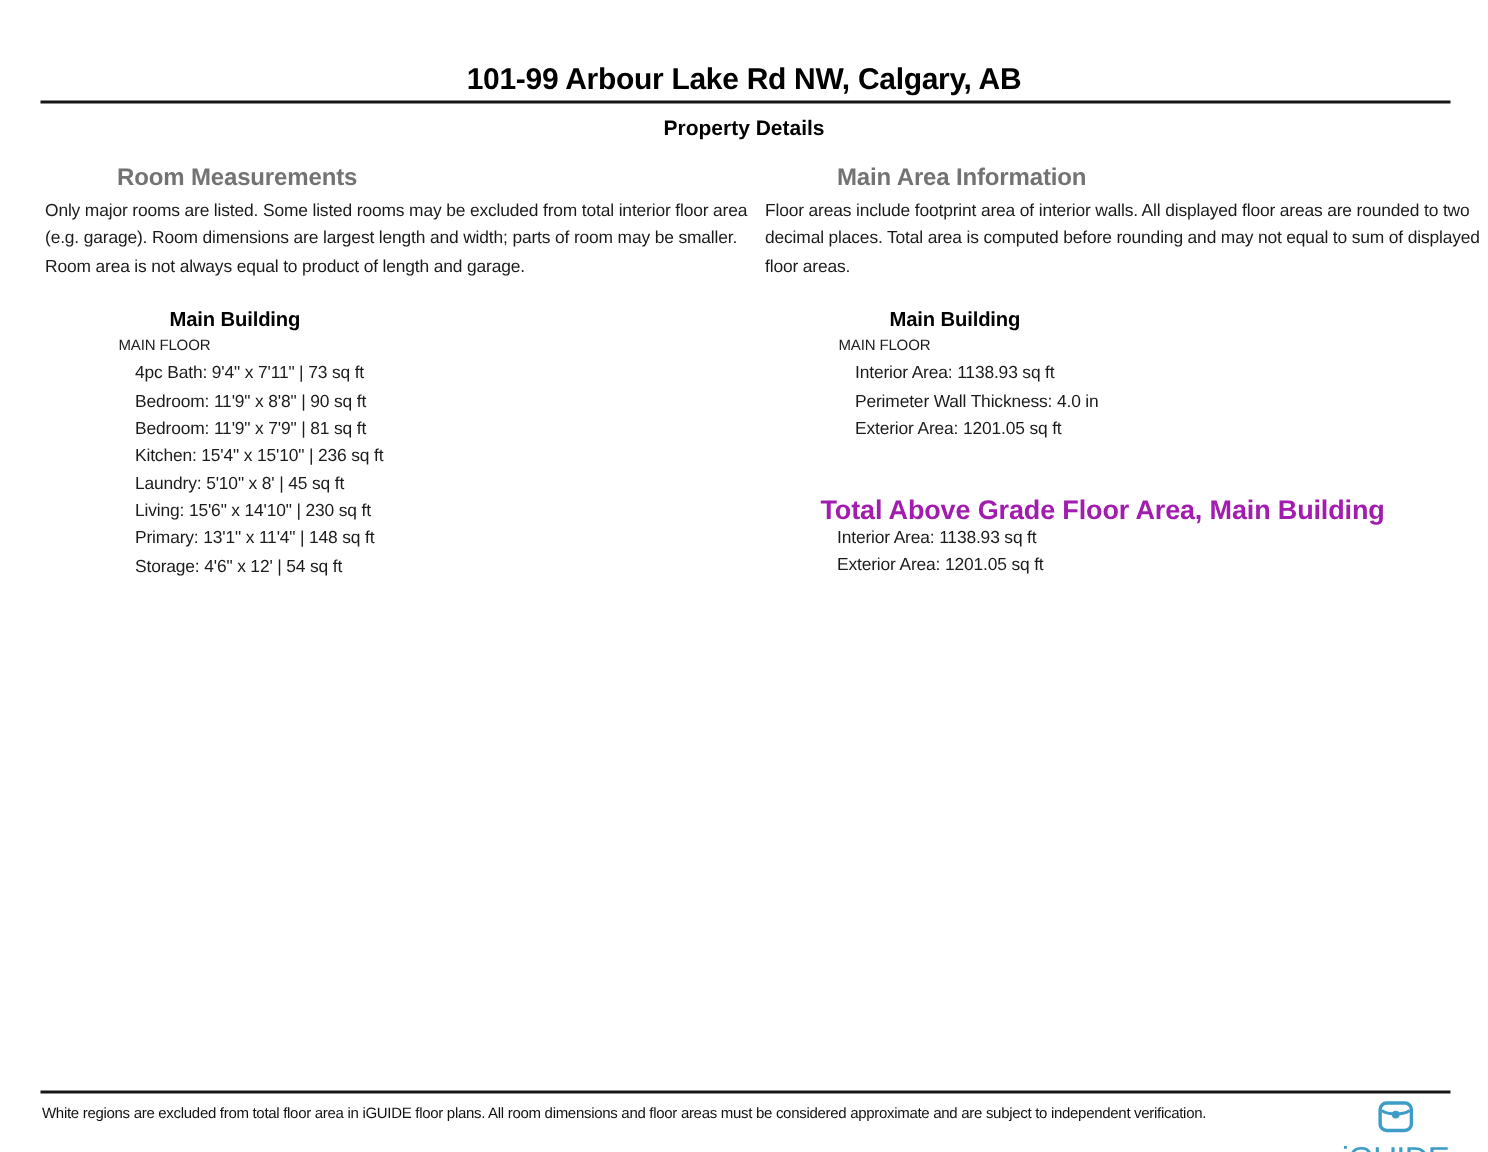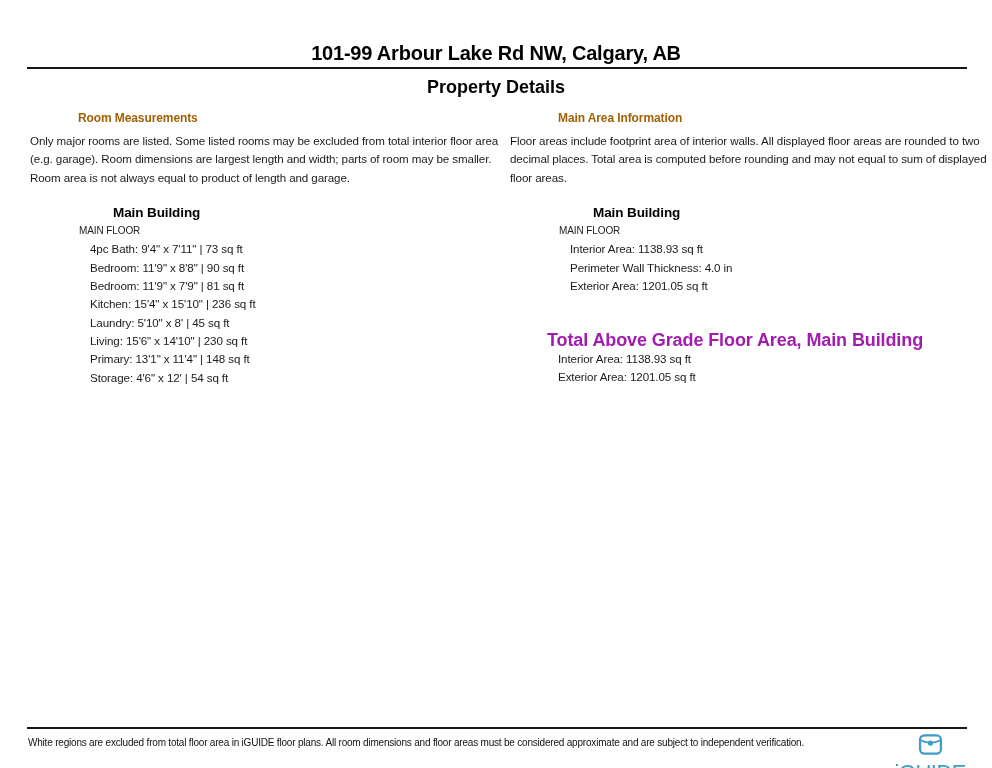--- a/index.html
+++ b/index.html
@@ -27,43 +27,43 @@
   }
   .rule-top {
     position: absolute;
     top: 51px; left: 27px; width: 940px; height: 2px;
     background: #161616;
   }
   .subtitle {
     position: absolute;
     top: 61px; left: 0; width: 100%;
     text-align: center;
-    font-size: 18px;
+    font-size: 14px;
     font-weight: bold;
     color: #000;
   }
 
   
   .col {
     position: absolute;
     top: 95px;
     font-size: 11.6px;
     letter-spacing: -0.1px;
     line-height: 18.3px;
     color: #1b1b1b;
   }
   .col-left  { left: 30px;  width: 470px; }
   .col-right { left: 510px; width: 470px; }
 
   .section-heading {
     margin: 0;
-    font-size: 12px;
+    font-size: 16px;
     font-weight: bold;
     line-height: 15px;
-    color: #a16207;
+    color: #737373;
     padding-left: 48px;
   }
   .desc { margin-top: 6px; }
   .desc-line { white-space: nowrap; }
 
   .building { margin-top: 17px; padding-left: 40px; }
   .building-name {
     font-size: 13.5px;
     font-weight: bold;
     color: #000;

